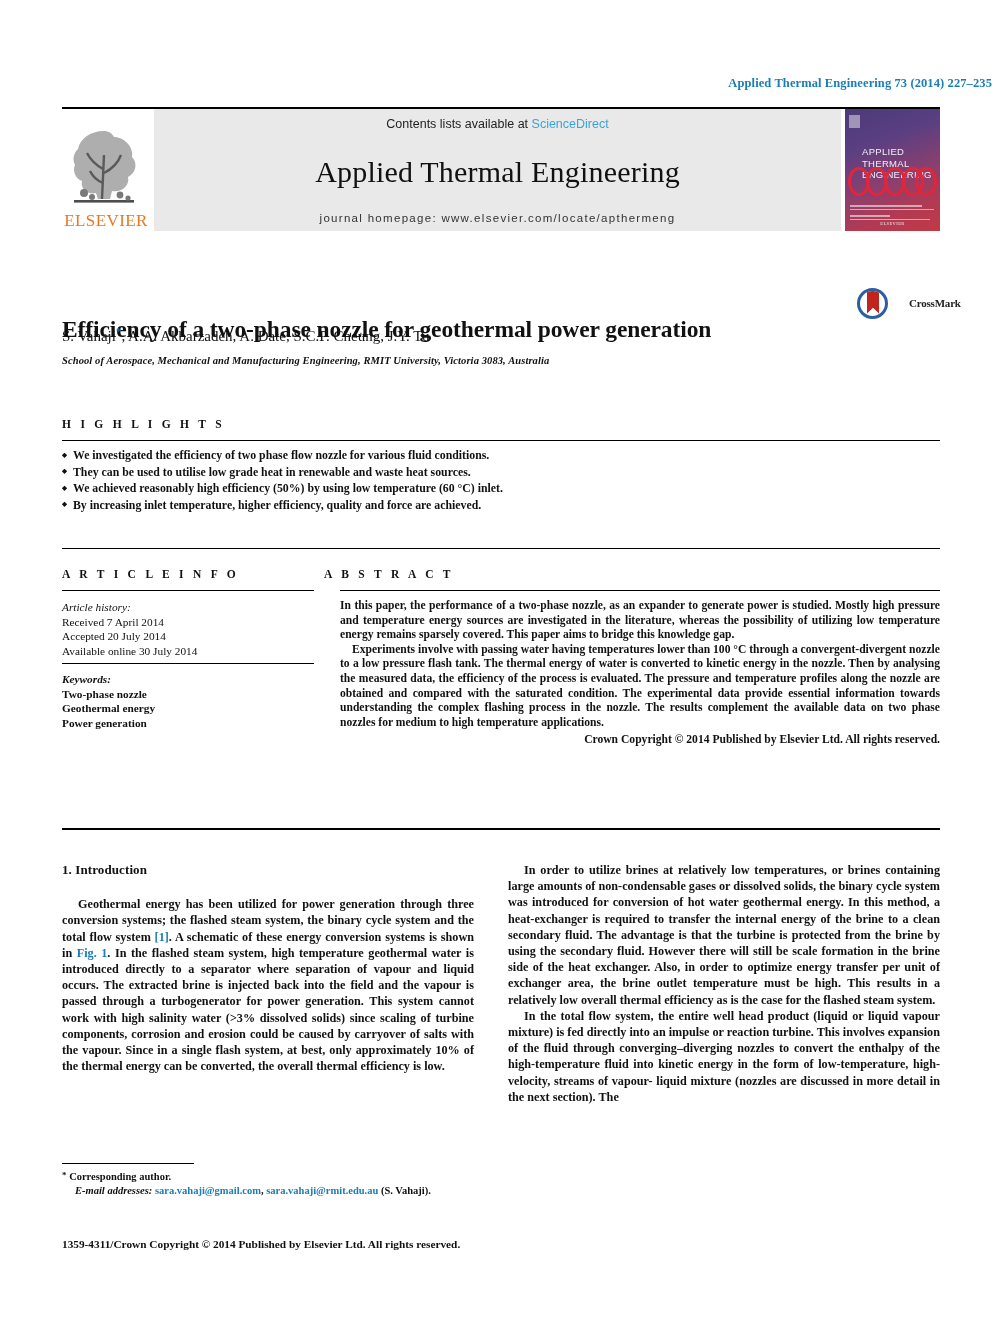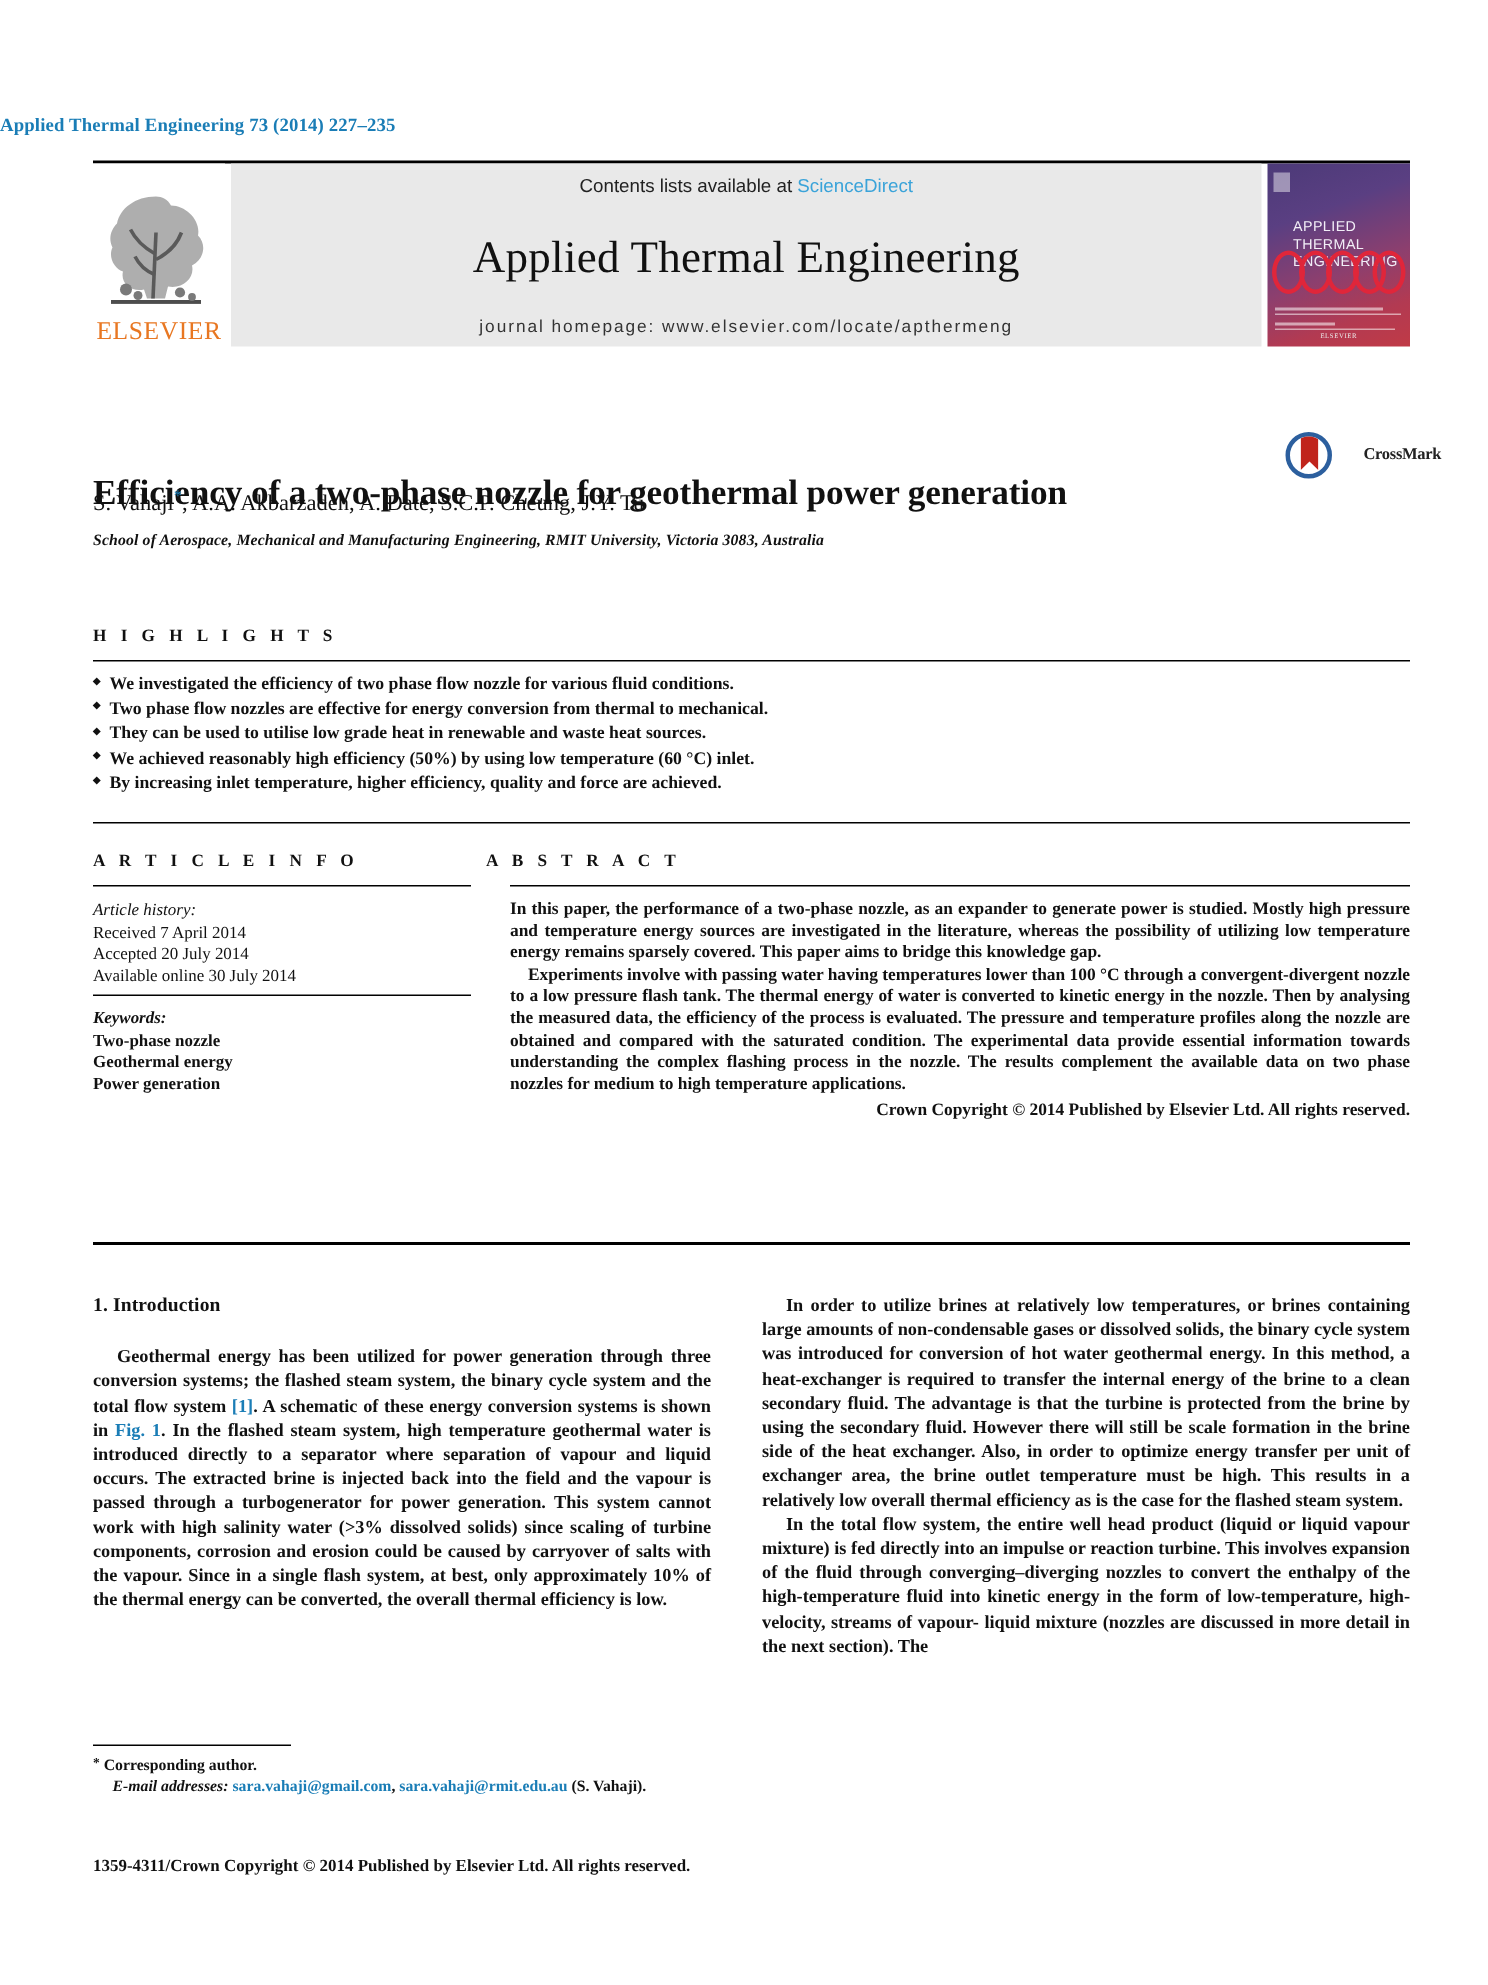--- a/index.html
+++ b/index.html
@@ -11,21 +11,21 @@
     font-family: "Liberation Serif", serif;
     color: #000;
     position: relative;
     overflow: hidden;
   }
   .page { position: relative; width: 992px; height: 1323px; }
 
   
   .runhead {
     position: absolute; top: 76px; left: 0; width: 992px;
-    text-align: left;
+    text-align: right;
     font-family: "Liberation Serif", serif;
     font-weight: bold;
     font-size: 12.5px;
     color: #1a7db6;
     letter-spacing: 0.1px;
   }
 
   
   .masthead {
     position: absolute; top: 107px; left: 62px;
@@ -349,21 +349,20 @@
   <div class="authors">
     S. Vahaji<sup>*</sup>, A.A. Akbarzadeh, A. Date, S.C.P. Cheung, J.Y. Tu
   </div>
 
   <div class="affil">School of Aerospace, Mechanical and Manufacturing Engineering, RMIT University, Victoria 3083, Australia</div>
 
   <div class="hl-label">H I G H L I G H T S</div>
   <div class="hl-rule"></div>
   <div class="hl-list">
     <div>We investigated the efficiency of two phase flow nozzle for various fluid conditions.</div>
-    <div>Two phase flow nozzles are effective for energy conversion from thermal to mechanical.</div>
     <div>They can be used to utilise low grade heat in renewable and waste heat sources.</div>
     <div>We achieved reasonably high efficiency (50%) by using low temperature (60 °C) inlet.</div>
     <div>By increasing inlet temperature, higher efficiency, quality and force are achieved.</div>
   </div>
   <div class="hl-rule-bottom"></div>
 
   <div class="ai-label">A R T I C L E   I N F O</div>
   <div class="ai-rule"></div>
   <div class="ai-body">
     <div class="ai-head">Article history:</div>

